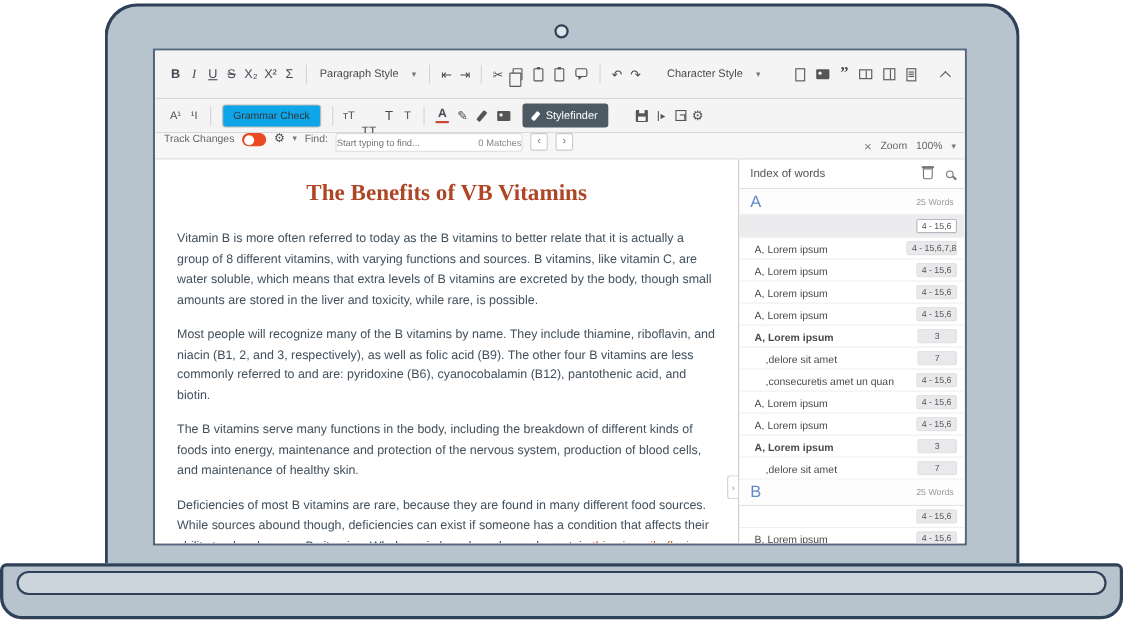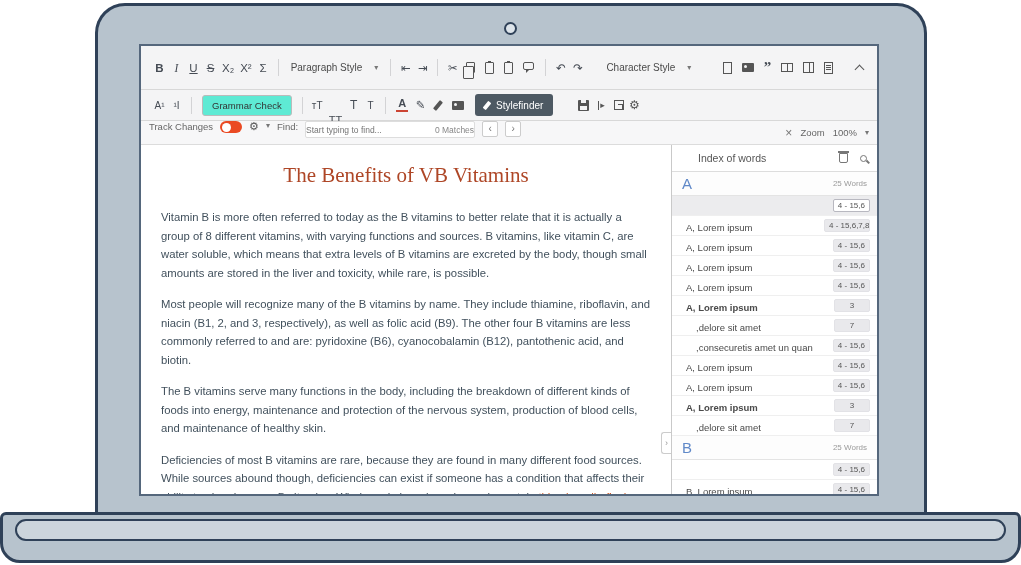--- a/index.html
+++ b/index.html
@@ -52,21 +52,21 @@
   .ic-doc::after { content:''; position:absolute; left:1px; right:1px; top:2px; height:1px; background:#555; box-shadow:0 2px 0 #555, 0 4px 0 #555; }
   .ic-chevup { width:7px; height:7px; border-left:1.5px solid #555; border-top:1.5px solid #555; transform:rotate(45deg); margin:3px 4px 0; }
   .ic-floppy { width:11px; height:11px; background:#555; border-radius:1px; position:relative; margin:0 5px; }
   .ic-floppy::before { content:''; position:absolute; top:0; left:3px; width:5px; height:3px; background:#f4f4f5; }
   .ic-floppy::after { content:''; position:absolute; bottom:1px; left:2px; width:7px; height:4px; background:#f4f4f5; }
   .ic-marker { width:4px; height:11px; background:#555; border-radius:1px; transform:rotate(40deg); margin:0 7px; }
   .ic-marker.white { background:#fff; height:9px; margin:0 2px 0 0; }
   .ic-sharebox { width:10px; height:10px; border:1px solid #555; position:relative; margin:0 5px; }
   .ic-sharebox::after { content:''; position:absolute; left:3px; top:3px; width:4px; height:4px; border-right:1px solid #555; border-top:1px solid #555; }
   .fc-a { font-size:11px; font-weight:700; color:#454b54; border-bottom:2px solid #cc4433; line-height:1; padding:0 2px 1px; margin:0 4px; }
-  .btn-light { background:#5eead4; border:1px solid #bbb; border-radius:3px; height:21px; display:inline-flex;
+  .btn-light { background:#0ea5e9; border:1px solid #bbb; border-radius:3px; height:21px; display:inline-flex;
     align-items:center; padding:0 9px; font-size:9.5px; color:#333; margin:0 4px; }
   .btn-dark { background:#4d5963; border-radius:3px; height:22px; display:inline-flex; align-items:center;
     gap:5px; padding:0 10px; font-size:10px; color:#fff; margin:0 6px; }
   .export-play { font-size:9px; color:#555; border-left:1.5px solid #555; padding-left:1px; margin:0 4px; line-height:1; }
   .gear { font-size:12px; color:#555; line-height:1; }
 
   
   .findbar { height:24px; background:#f7f7f8; border-bottom:1px solid #dcdcdc; display:flex; 
     padding:0 8px; gap:7px; font-size:9.5px; color:#666; flex-shrink:0; }
   .toggle { width:22px; height:12px; border-radius:7px; background:#ea4a23; position:relative; flex-shrink:0; }
@@ -77,29 +77,29 @@
     font-family:"Liberation Sans", sans-serif; }
   .matches { font-size:8.5px; color:#888; white-space:nowrap; }
   .navbtn { width:16px; height:16px; border:1px solid #ccc; background:#fff; border-radius:2px;
     display:inline-flex; align-items:center; justify-content:center; font-size:10px; color:#777; line-height:1; }
   .fb-right { margin-left:auto; display:flex; align-items:center; gap:8px; }
   .close-x { font-size:12px; color:#777; line-height:1; }
 
   
   .content { flex:1; display:flex; overflow:hidden; position:relative; }
   .document { flex:1; padding:10px 20px 0; overflow:hidden; background:#fff; }
-  .doc-title { text-align:center; font-family:"Liberation Serif", serif; font-weight:400; font-size:21px;
+  .doc-title { text-align:center; font-family:"Liberation Serif", serif; font-weight:700; font-size:21px;
     color:#ae4626; margin:8px 0 20px; }
   .para { font-size:11.3px; line-height:1.64; color:#41505c; margin-bottom:13px; }
   .hl { color:#cc5c2a; }
 
   
   .sidebar { width:206px; flex-shrink:0; border-left:1px solid #c9c9c9; background:#fff; display:flex; flex-direction:column; overflow:hidden; }
   .sb-header { height:27px; border-bottom:1px solid #ddd; display:flex; align-items:center; padding:0 10px; flex-shrink:0; }
-  .sb-title { font-size:10.5px; color:#555; flex:1;margin-left:16px; }
+  .sb-title { font-size:10.5px; color:#555; flex:1; }
   .ic-trash { width:9px; height:10px; border:1px solid #777; border-radius:0 0 2px 2px; position:relative; margin-right:12px; }
   .ic-trash::before { content:''; position:absolute; top:-3px; left:-2px; width:11px; height:1.5px; background:#777; }
   .ic-search { width:7px; height:7px; border:1.5px solid #777; border-radius:50%; position:relative; }
   .ic-search::after { content:''; position:absolute; width:4px; height:1.5px; background:#777; transform:rotate(45deg); right:-3.5px; bottom:-2px; }
   .sb-section-h { height:24px; display:flex; align-items:center; padding:0 10px; border-bottom:1px solid #e4e4e4; background:#fdfdfd; flex-shrink:0; }
   .sb-letter { font-size:15px; color:#6089c8; flex:1; }
   .sb-count { font-size:8px; color:#9a9a9a; }
   .sf-row { height:20px; display:flex; align-items:center; padding:0 7px 0 14px; border-bottom:1px solid #efefef;
     font-size:9.5px; color:#4a4a4a; flex-shrink:0; }
   .sf-row .lbl { flex:1; white-space:nowrap; overflow:hidden;margin-top:44px; }

